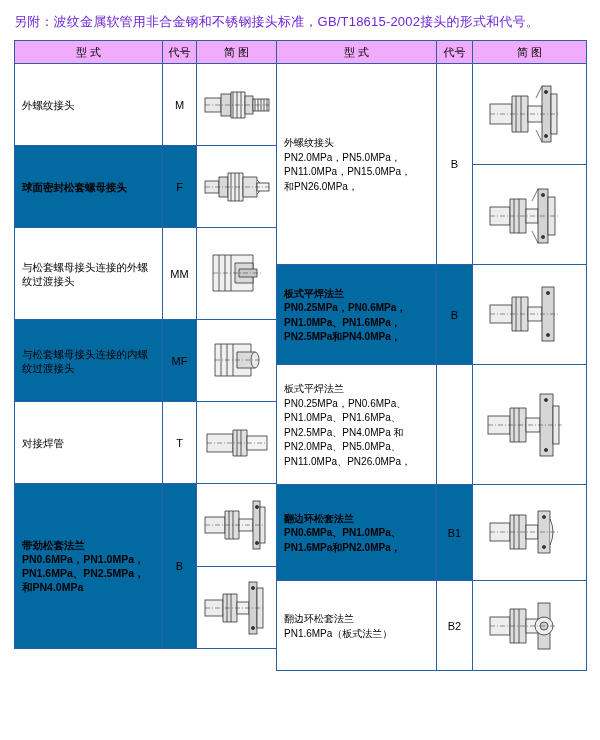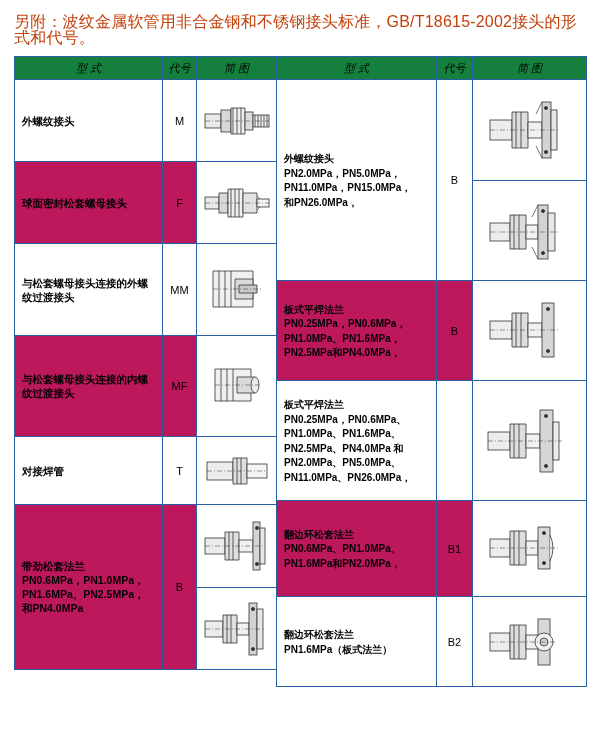--- a/index.html
+++ b/index.html
@@ -16,24 +16,24 @@
     overflow: hidden;
   }
   .page {
     width: 600px;
     height: 740px;
     position: relative;
     box-sizing: border-box;
     padding: 0;
   }
   .doc-title {
-    font-size: 16px;
+    font-size: 13px;
     line-height: 16px;
     padding: 14px 14px 10px 14px;
-    color: #c2410c;
+    color: #6d28d9;
     letter-spacing: 0.2px;
   }
   .tables {
     display: flex;
     width: 572px;
     margin: 0 auto;
     align-items: flex-start;
   }
   table {
     border-collapse: collapse;
@@ -42,35 +42,34 @@
   .tbl-left { width: 262px; }
   .tbl-right { width: 310px; }
   td, th {
     border: 1px solid #2b5fa5;
     padding: 0;
     vertical-align: middle;
     font-size: 10.5px;
     line-height: 14px;
   }
   thead th {
-    background: #15803d;
+    background: #f0abfc;
     height: 22px;
     font-weight: normal;
     font-size: 11px;
     color: #000;
     text-align: center;
-    font-style: italic;
   }
   .c-type { text-align: left; padding: 4px 6px; }
   .c-code { text-align: center; }
   .c-fig  { text-align: center; padding: 0; }
-  .shade { background: #be185d; margin-left: 28px; }
+  .shade { background: #0369a1; margin-left: 28px; }
   .white { background: #ffffff; }
   .name-strong { font-weight: bold; }
-  .cellpad { padding: 15px 7px; font-weight: bold; }
+  .cellpad { padding: 15px 7px; }
   .fig-wrap {
     width: 100%;
     height: 100%;
     display: flex;
     align-items: center;
     justify-content: center;
   }
   svg { display: block; }
   .code-txt { font-size: 11px; }
   .tiny { font-size: 10px; line-height: 13.5px; }
@@ -152,39 +151,39 @@
                   <path d="M20 10 L20 46 M26 10 L26 46 M32 10 L32 46"></path>
                   <path d="M36 18 L54 18 L54 38 L36 38 Z" fill="#d9d9d9"></path>
                   <path d="M40 24 L58 24 L58 32 L40 32 Z" fill="#c9c9c9"></path>
                   <path d="M14 28 L62 28" stroke-dasharray="5,2,1,2" stroke-width="0.5"></path>
                 </g>
               </svg>
             </div>
           </td>
         </tr>
 
-        <tr style="height:101px">
+        <tr style="height:82px">
           <td class="c-type shade cellpad"><span>与松套螺母接头连接的内螺纹过渡接头</span></td>
           <td class="c-code shade code-txt">MF</td>
           <td class="c-fig white">
             <div class="fig-wrap">
               <svg width="76" height="58" viewBox="0 0 76 58">
                 <g fill="none" stroke="#333" stroke-width="0.8">
                   <path d="M16 12 L52 12 L52 44 L16 44 Z" fill="#efefef"></path>
                   <path d="M22 12 L22 44 M28 12 L28 44 M34 12 L34 44"></path>
                   <path d="M38 20 L56 20 L56 36 L38 36 Z" fill="#dadada"></path>
                   <ellipse cx="56" cy="28" rx="4" ry="8" fill="#eaeaea"></ellipse>
                   <path d="M16 28 L60 28" stroke-dasharray="5,2,1,2" stroke-width="0.5"></path>
                 </g>
               </svg>
             </div>
           </td>
         </tr>
 
-        <tr style="height:68px">
+        <tr style="height:82px">
           <td class="c-type white cellpad"><span>对接焊管</span></td>
           <td class="c-code white code-txt">T</td>
           <td class="c-fig white">
             <div class="fig-wrap">
               <svg width="76" height="54" viewBox="0 0 76 54">
                 <g fill="none" stroke="#333" stroke-width="0.8">
                   <rect x="8" y="18" width="26" height="18" fill="#ededed"></rect>
                   <path d="M34 14 L48 14 L48 40 L34 40 Z" fill="#e0e0e0"></path>
                   <path d="M38 14 L38 40 M42 14 L42 40"></path>
                   <rect x="48" y="20" width="20" height="14" fill="#f3f3f3"></rect>

